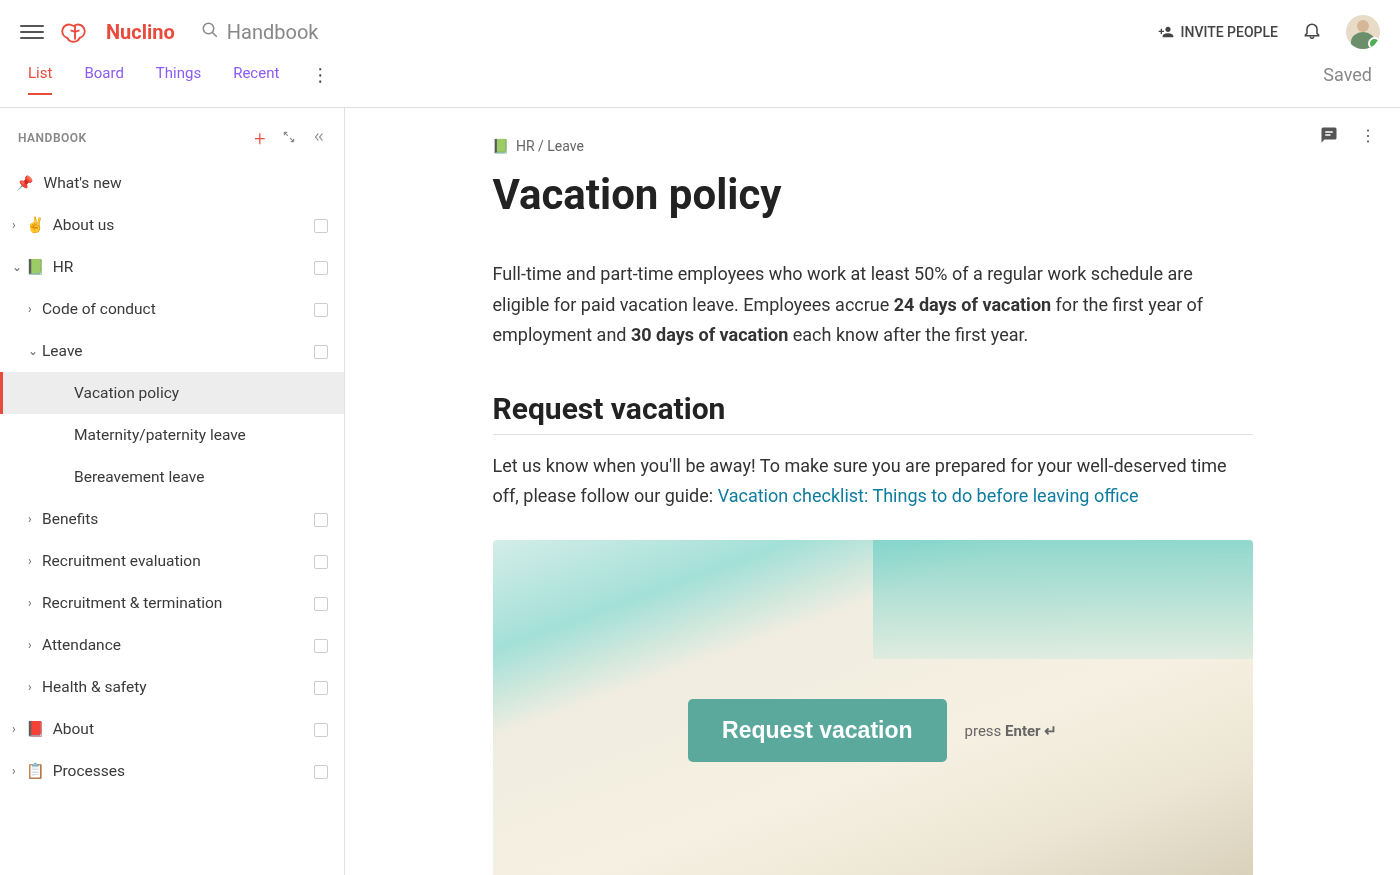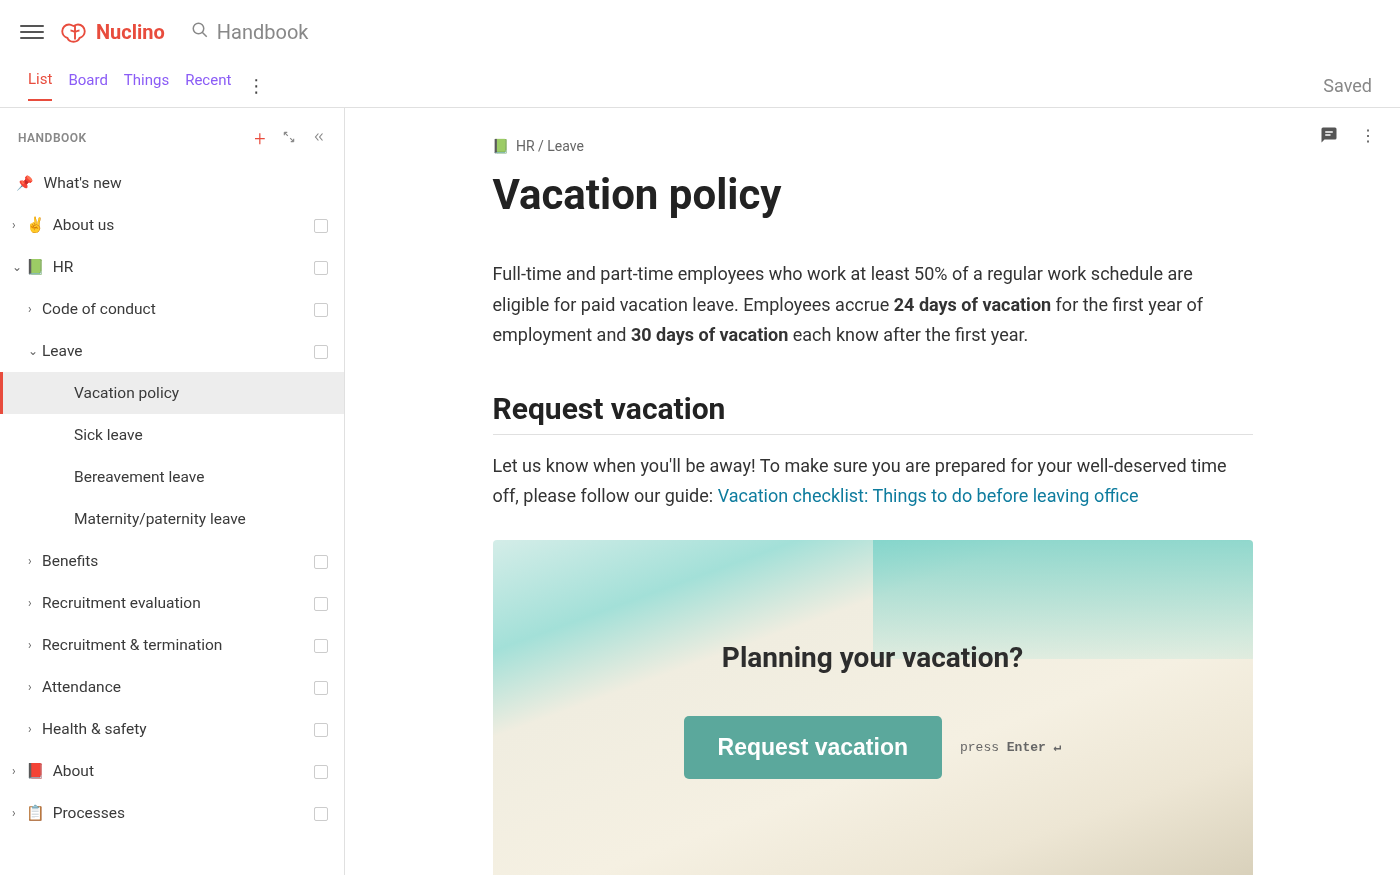--- a/index.html
+++ b/index.html
@@ -2,34 +2,34 @@
 <html><head>
 <meta charset="utf-8">
 <style>
   * { box-sizing: border-box; margin: 0; padding: 0; }
   body { font-family: -apple-system, BlinkMacSystemFont, "Segoe UI", Roboto, sans-serif; color: #333; background: #fff; width: 1400px; height: 875px; overflow: hidden; }
   
   
   .topbar { height: 64px; display: flex; align-items: center; padding: 0 20px; gap: 16px; }
   .menu-icon { width: 24px; height: 24px; display: flex; flex-direction: column; justify-content: center; gap: 4px; cursor: pointer; }
   .menu-icon span { height: 2px; background: #555; border-radius: 1px; }
-  .logo { display: flex; align-items: center; gap: 6px; color: #e84c3d; font-weight: 700; font-size: 20px; }
+  .logo { display: flex; align-items: center; gap: 16px; color: #e84c3d; font-weight: 700; font-size: 20px; }
   .logo svg { width: 30px; height: 24px; }
   .search-area { display: flex; align-items: center; gap: 8px; color: #888; font-size: 20px; margin-left: 10px; }
   .search-icon svg { width: 18px; height: 18px; }
   .topbar-right { margin-left: auto; display: flex; align-items: center; gap: 24px; }
   .invite { display: flex; align-items: center; gap: 6px; color: #444; font-size: 14px; font-weight: 500; cursor: pointer; }
   .bell svg { width: 20px; height: 20px; }
   .avatar { width: 34px; height: 34px; border-radius: 50%; background: #e8dcc8; position: relative; overflow: hidden; }
   .avatar::after { content:""; position:absolute; width:9px; height:9px; border-radius:50%; background:#4caf50; border:2px solid #fff; bottom:-1px; right:-1px; }
   .avatar .head { position:absolute; top:5px; left:11px; width:12px; height:12px; border-radius:50%; background:#d4b896; }
   .avatar .body { position:absolute; top:17px; left:5px; width:24px; height:20px; border-radius:50% 50% 0 0; background:#6b8e6b; }
   
   
-  .tabrow { height: 44px; display: flex; align-items: center; gap: 16px; padding: 0 28px; border-bottom: 1px solid #e0e0e0; position: relative; }
+  .tabrow { height: 44px; display: flex; align-items: flex-start; gap: 32px; padding: 0 28px; border-bottom: 1px solid #e0e0e0; position: relative; }
   .tab { font-size: 15px; color: #8b5cf6; cursor: pointer; padding-bottom: 11px; }
   .tab.active { color: #e84c3d; border-bottom: 2px solid #e84c3d; }
   .tab-more { font-size: 18px; color: #444; cursor: pointer; }
   .saved { margin-left: auto; color: #888; font-size: 18px; }
   
   
   .main { display: flex; height: calc(875px - 108px); }
   .sidebar { width: 345px; border-right: 1px solid #e0e0e0; overflow-y: auto; padding-top: 12px; }
   .side-header { display: flex; align-items: center; padding: 6px 18px; font-size: 12px; font-weight: 600; color: #888; letter-spacing: 0.5px; }
   .side-header-actions { margin-left: auto; display: flex; gap: 16px; align-items: center; }
@@ -61,21 +61,21 @@
   .doc a { color: #0e7c9e; text-decoration: none; }
   
   .embed { margin-top: 28px; border-radius: 4px; overflow: hidden; position: relative; height: 340px; display:flex; flex-direction:column; align-items:center; justify-content:center; text-align:center;
     background: linear-gradient(160deg, #d4ede8 0%, #a3e0d8 18%, #f0ede0 32%, #f5f0e2 60%, #ede6d4 80%, #d8d0ba 100%);
   }
   .embed::before { content:""; position:absolute; top:0; right:0; width:50%; height:35%; background: linear-gradient(180deg, rgba(120,210,200,0.8), rgba(180,230,220,0.3)); }
   .embed h3 { font-size: 28px; font-weight: 700; color: #2d2d2d; z-index:1; }
   .embed .sub { font-size: 21px; color: #777; margin-top: 18px; z-index:1; }
   .embed .btnrow { display:flex; align-items:center; gap: 18px; margin-top: 42px; z-index:1; }
   .embed button { background: #5ba89c; color: #fff; border: none; padding: 18px 34px; font-size: 23px; font-weight: 700; border-radius: 5px; cursor: pointer; }
-  .embed .hint { font-size: 13px; color: #666; font-family: Liberation Mono, monospace; }
+  .embed .hint { font-size: 15px; color: #666; }
 </style>
 </head>
 <body>
 
 <div class="topbar">
   <div class="menu-icon">
       <span></span>
       <span></span>
       <span></span>
     </div>
@@ -84,20 +84,35 @@
         <path fill="none" stroke="#e84c3d" stroke-width="2.5" d="M12 6c-5 0-9 4-9 9 0 4 3 8 7 9 1 3 4 5 8 5s7-2 8-5c4-1 7-5 7-9 0-5-4-9-9-9-2 0-4 1-6 2-2-1-4-2-6-2z M20 8v18 M14 14c2 0 4 1 6 2 M26 14c-2 0-4 1-6 2"></path>
       </svg>
     <span>Nuclino</span>
   </div>
   <div class="search-area">
     <span class="search-icon"><svg viewBox="0 0 24 24" fill="none" stroke="#888" stroke-width="2">
           <circle cx="10" cy="10" r="7"></circle>
           <line x1="15" y1="15" x2="21" y2="21"></line>
         </svg></span>
     <span>Handbook</span>
+  </div>
+  <div class="topbar-right">
+    <div class="invite">
+      <svg width="16" height="16" viewBox="0 0 24 24" fill="#444">
+          <path d="M15 12c2.2 0 4-1.8 4-4s-1.8-4-4-4-4 1.8-4 4 1.8 4 4 4zm-9-2V7H4v3H1v2h3v3h2v-3h3v-2H6zm9 4c-2.7 0-8 1.3-8 4v2h16v-2c0-2.7-5.3-4-8-4z"></path>
+        </svg>
+      <span>INVITE PEOPLE</span>
+    </div>
+    <span class="bell"><svg viewBox="0 0 24 24" fill="none" stroke="#444" stroke-width="1.8">
+          <path d="M18 16v-5a6 6 0 10-12 0v5l-2 2v1h16v-1l-2-2zM10 20a2 2 0 004 0"></path>
+        </svg></span>
+    <div class="avatar">
+        <div class="head"></div>
+        <div class="body"></div>
+      </div>
   </div>
 </div>
 
 <div class="tabrow">
   <span class="tab active">List</span>
   <span class="tab">Board</span>
   <span class="tab">Things</span>
   <span class="tab">Recent</span>
   <span class="tab-more">⋮</span>
   <span class="saved">Saved</span>
@@ -143,29 +158,25 @@
           <span class="chev">⌄</span>
           <span>Leave</span>
           <span class="rect-ic"></span>
         </div>
         <div class="tree-item active indent-3">
           <span class="chev"></span>
           <span>Vacation policy</span>
         </div>
         <div class="tree-item indent-3">
           <span class="chev"></span>
-          <span>Sick leave</span>
+          <span>Maternity/paternity leave</span>
         </div>
         <div class="tree-item indent-3">
           <span class="chev"></span>
           <span>Bereavement leave</span>
-        </div>
-        <div class="tree-item indent-3">
-          <span class="chev"></span>
-          <span>Maternity/paternity leave</span>
         </div>
         <div class="tree-item indent-1">
           <span class="chev">›</span>
           <span>Benefits</span>
           <span class="rect-ic"></span>
         </div>
         <div class="tree-item indent-1">
           <span class="chev">›</span>
           <span>Recruitment evaluation</span>
           <span class="rect-ic"></span>
@@ -215,21 +226,20 @@
       </div>
       <h1>Vacation policy</h1>
       <p>
         <span>Full-time and part-time employees who work at least 50% of a regular work schedule are eligible for paid vacation leave. Employees accrue </span><strong>24 days of vacation</strong><span> for the first year of employment and </span><strong>30 days of vacation</strong><span> each know after the first year.</span>
       </p>
       <h2>Request vacation</h2>
       <p style="margin-top:16px;">
         <span>Let us know when you'll be away! To make sure you are prepared for your well-deserved time off, please follow our guide: </span><a href="#">Vacation checklist: Things to do before leaving office</a>
       </p>
       <div class="embed">
-        <h3>Planning your vacation?</h3>
         <div class="btnrow">
           <button>Request vacation</button>
           <span class="hint"><span>press </span><strong>Enter ↵</strong></span>
         </div>
       </div>
     </div>
   </div>
 </div>
 
 </body></html>

